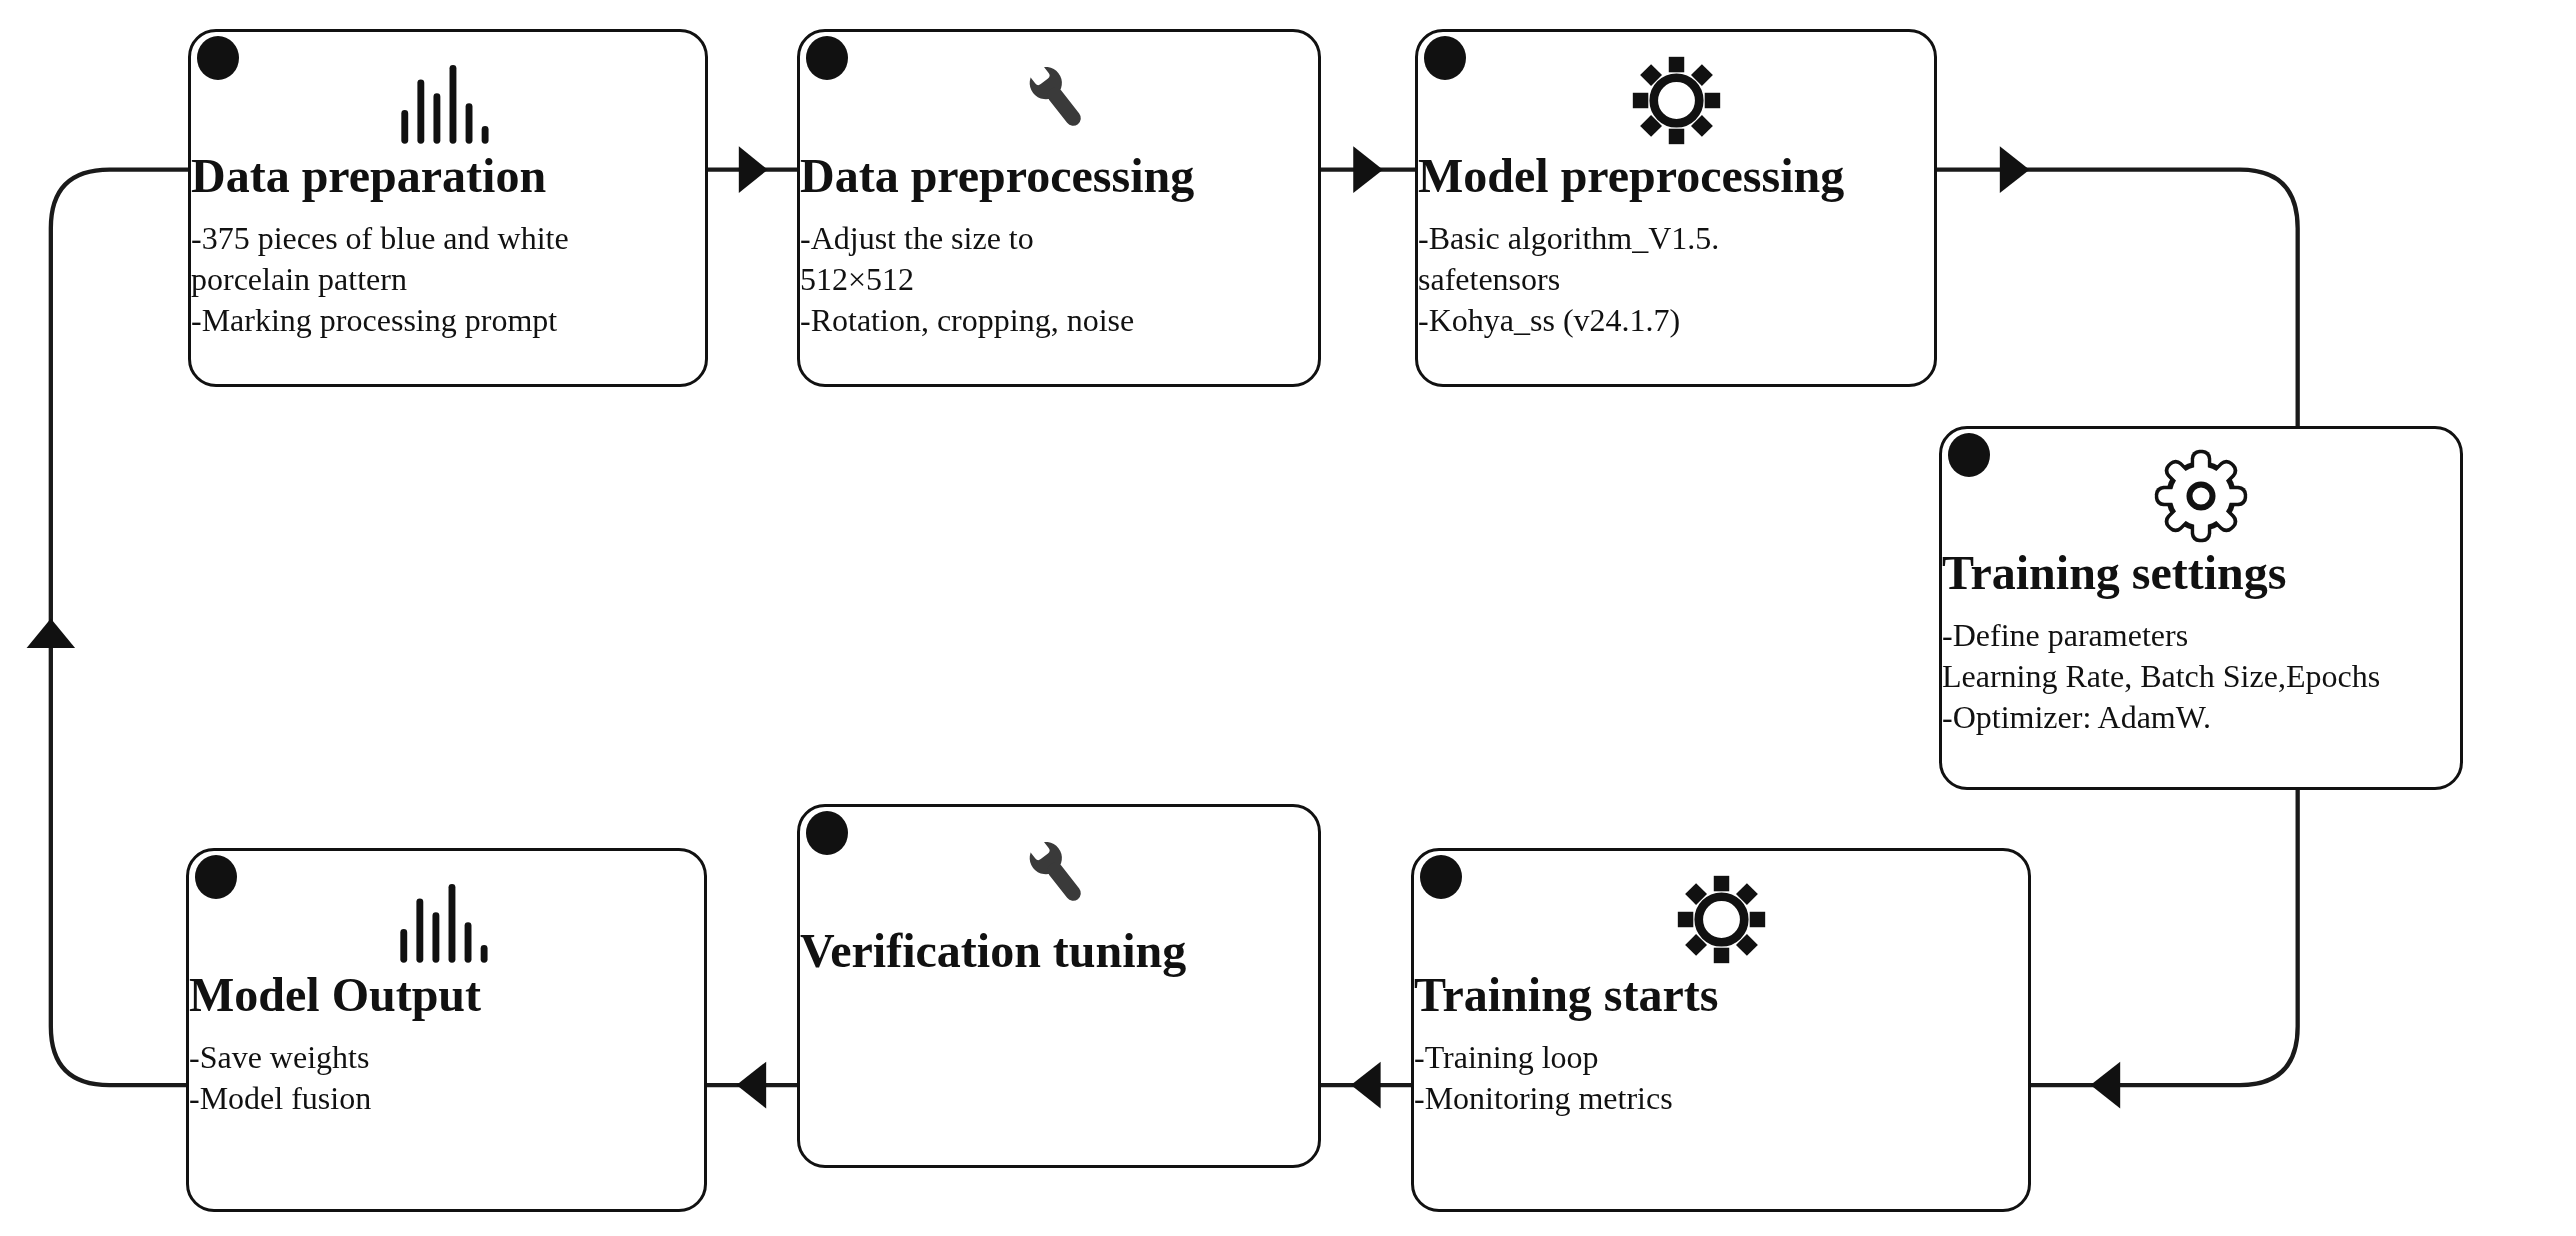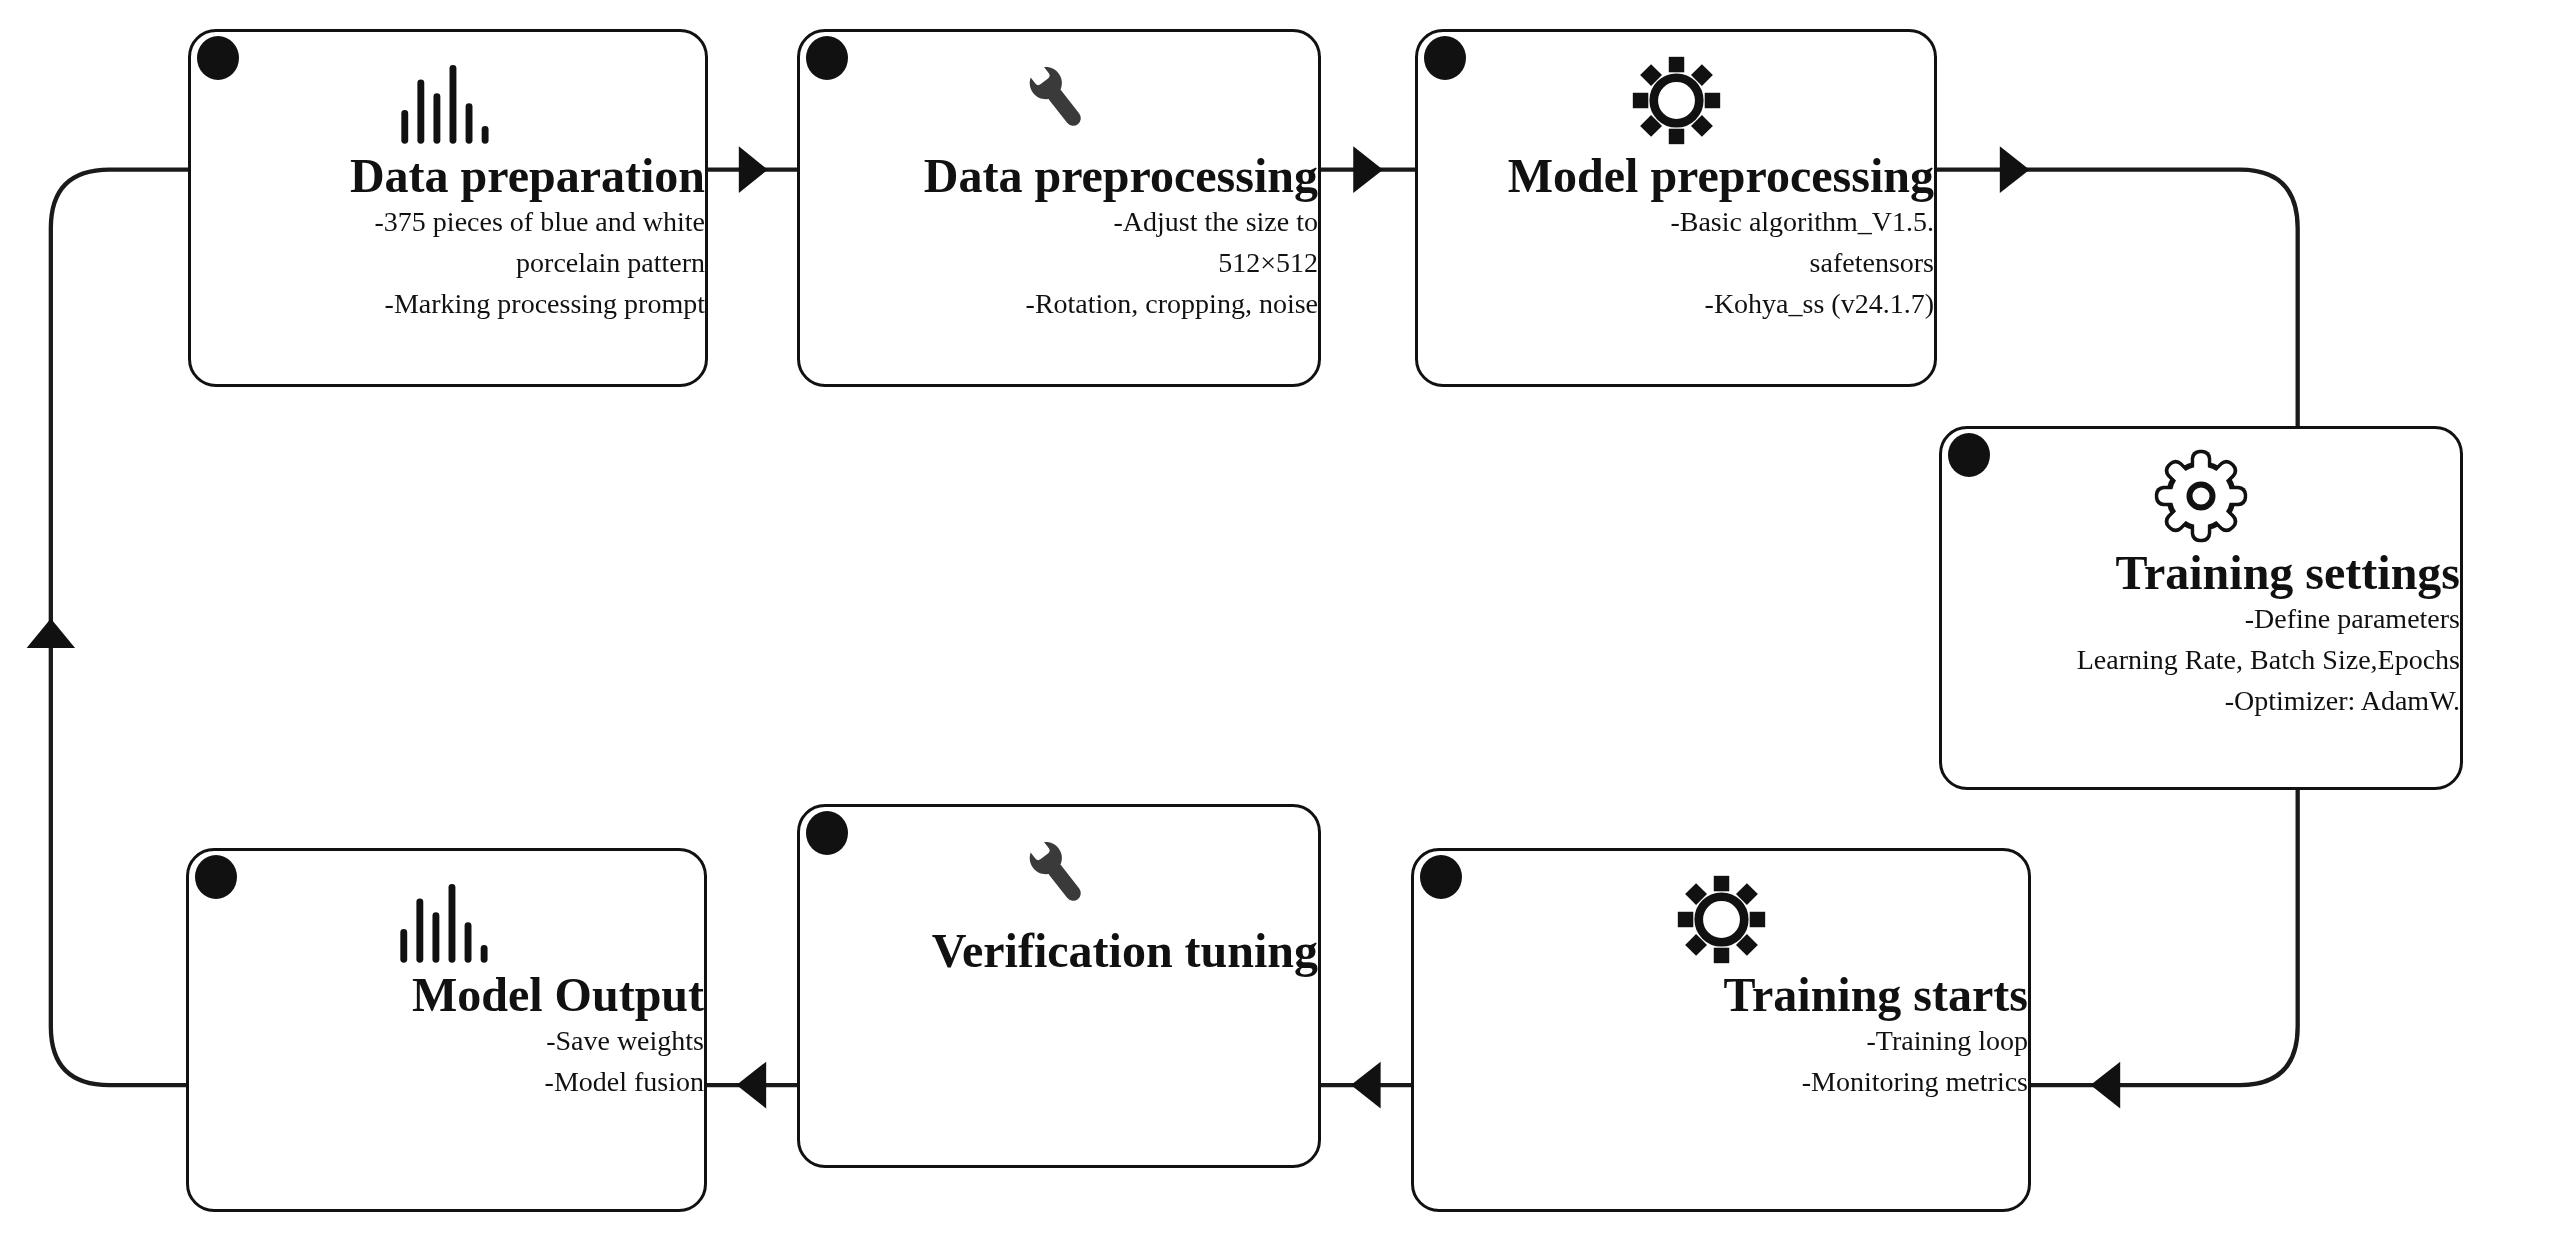--- a/index.html
+++ b/index.html
@@ -17,21 +17,21 @@
     left: 0; top: 0;
     z-index: 0;
   }
   .box {
     position: absolute;
     z-index: 1;
     box-sizing: border-box;
     background: #ffffff;
     border: 3.9px solid #111111;
     border-radius: 28px;
-    text-align: right;
+    text-align: left;
   }
   .dot {
     position: absolute;
     left: 5.5px;
     top: 3.9px;
     width: 42px;
     height: 44px;
     border-radius: 50%;
     background: #111111;
   }
@@ -43,21 +43,22 @@
     justify-content: center;
   }
   .title {
     margin-top: 4.7px;
     font-size: 48px;
     font-weight: bold;
     line-height: 1.05;
     letter-spacing: 0px;
   }
   .body {
-    font-size: 28px;
+    margin-top: 17px;
+    font-size: 32px;
     line-height: 41px;
   }
 </style>
 </head>
 <body>
 
 <div class="canvas">
 
   <svg class="wires" width="2576" height="1236" viewBox="0 0 3295 1581">
     <path d="M 2939 1010 L 2939 1313 Q 2939 1388 2865 1388 L 140 1388 Q 65 1388 65 1313 L 65 292 Q 65 217 140 217 L 2865 217 Q 2939 217 2939 292 L 2939 545" fill="none" stroke="#1a1a1a" stroke-width="5.5"></path>

